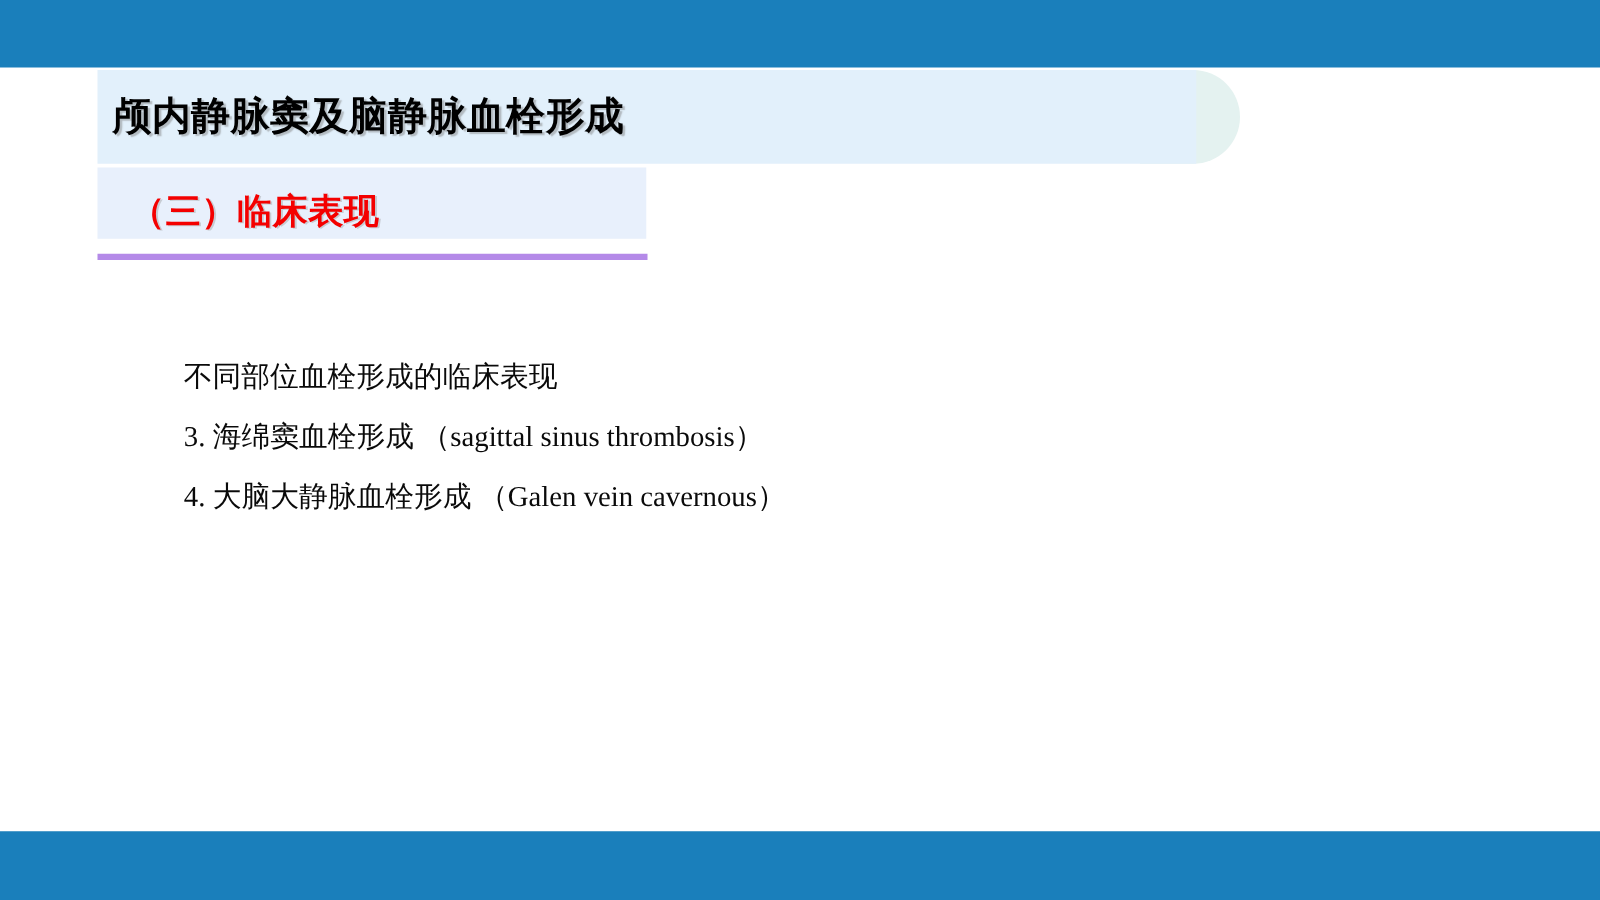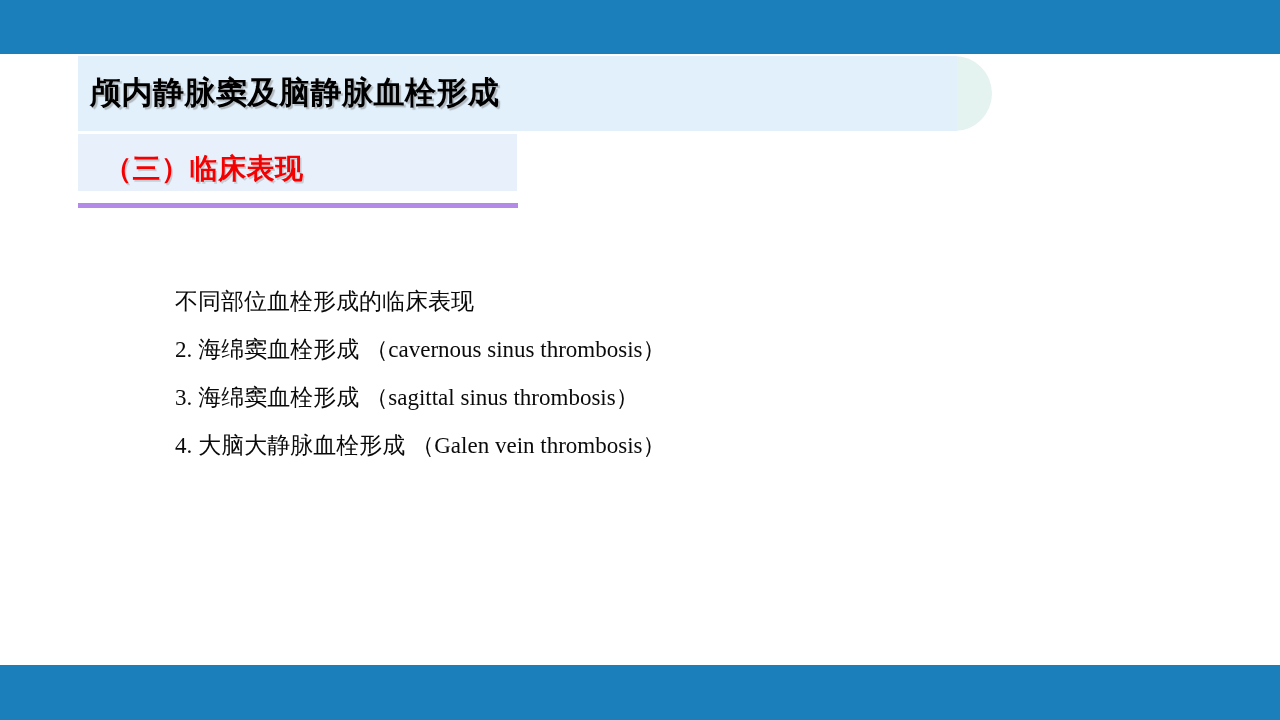--- a/index.html
+++ b/index.html
@@ -105,21 +105,20 @@
     position: absolute;
     left: 147px;
     top: 281px;
     width: 1000px;
   }
   .body-line {
     height: 48px;
     line-height: 40px;
     white-space: nowrap;
     color: #0a0a0a;
-    margin-left: 28px;
   }
   .body-line.intro {
     font-size: 23px;
     font-family: "Liberation Sans", "DejaVu Sans", sans-serif;
   }
   .body-line.item {
     font-size: 24px;
     font-family: "Liberation Serif", "DejaVu Serif", serif;
   }
   .body-line.item .cn {
@@ -154,33 +153,28 @@
 <div class="subtitle-box">
   <div class="subtitle-text">（三）临床表现</div>
 </div>
 <div class="subtitle-rule"></div>
 
 <div class="body-block">
 
   <div class="body-line intro">不同部位血栓形成的临床表现</div>
 
 
-  <div class="body-line item">
-    <span class="num">2.</span>
-    <span class="cn">海绵窦血栓形成</span>
-    <span class="en">（cavernous sinus thrombosis）</span>
-  </div>
 
   <div class="body-line item">
     <span class="num">3.</span>
     <span class="cn">海绵窦血栓形成</span>
     <span class="en">（sagittal sinus thrombosis）</span>
   </div>
 
   <div class="body-line item">
     <span class="num">4.</span>
     <span class="cn">大脑大静脉血栓形成</span>
-    <span class="en">（Galen vein thrombosis）</span>
+    <span class="en">（Galen vein cavernous）</span>
   </div>
 
 </div>
 
 <div class="bottom-bar"></div>
 
 </body></html>

